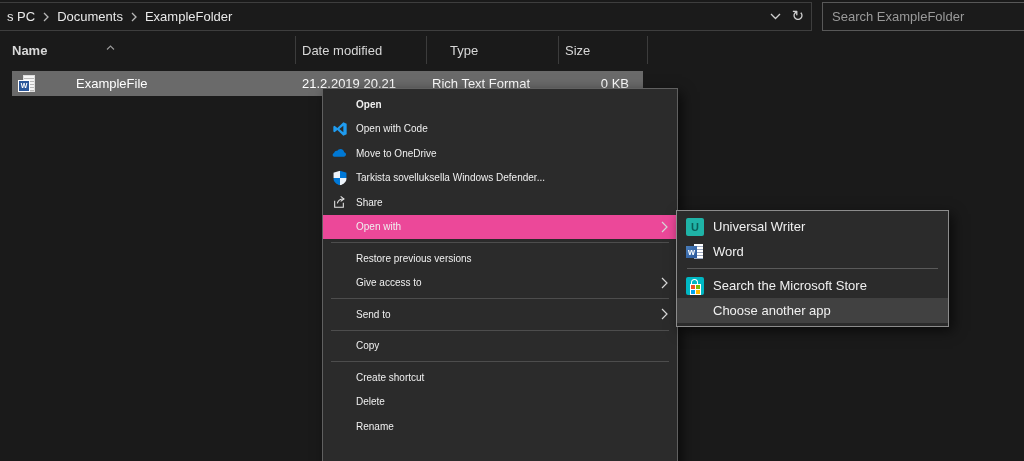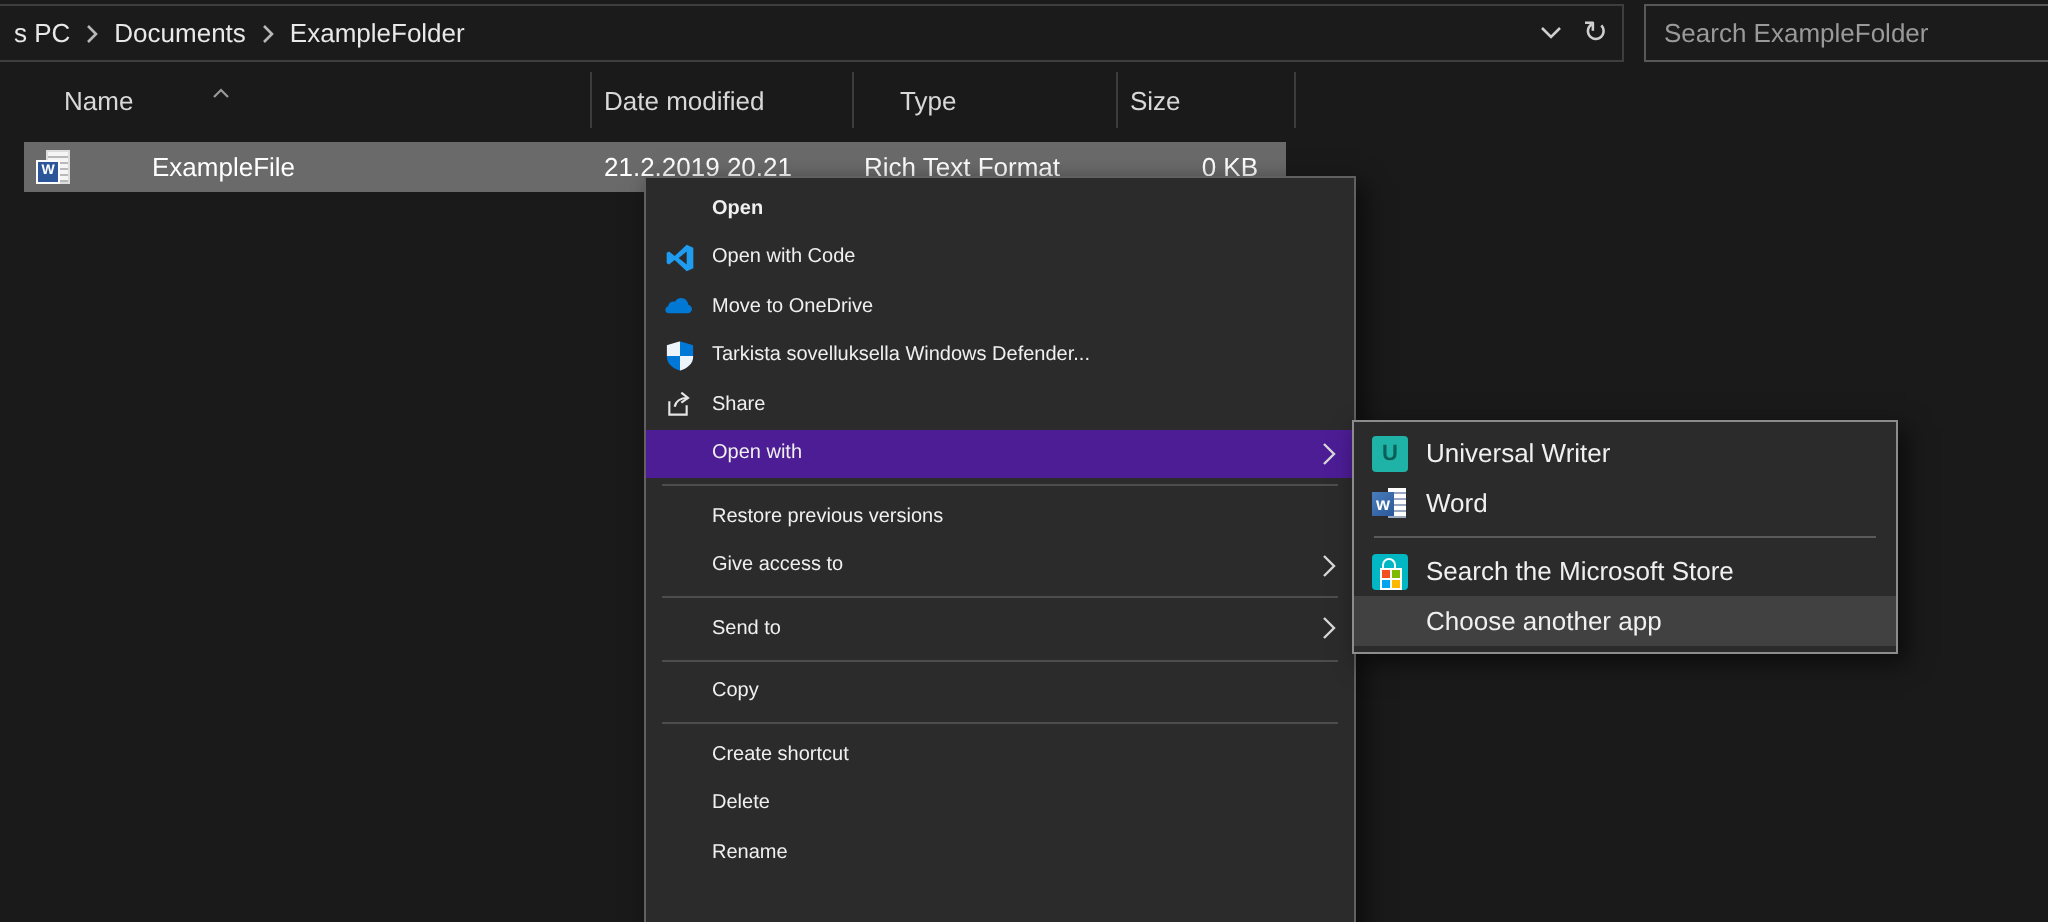--- a/index.html
+++ b/index.html
@@ -38,21 +38,21 @@
     border:1px solid #fff;color:#fff;font-size:7px;font-weight:bold;line-height:10px;
     text-align:center;box-sizing:content-box;}
 
   
   #context-menu{position:absolute;left:322px;top:88px;width:356px;height:400px;z-index:10;
     box-sizing:border-box;background:#2b2b2b;border:1px solid #606060;padding-top:3px;
     box-shadow:4px 4px 12px rgba(0,0,0,.6);}
   .menu-item{position:relative;height:24.5px;display:flex;align-items:center;
     padding-left:33px;font-size:10px;color:#f0f0f0;cursor:default;white-space:nowrap;}
   .menu-item.bold{font-weight:bold;}
-  .menu-item.hl{background:#4c1d95;}
+  .menu-item.hl{background:#ec4899;}
   .mi-icon{position:absolute;left:8px;top:50%;transform:translateY(-50%);
     width:18px;height:18px;display:flex;align-items:center;justify-content:center;}
   .chev-r{position:absolute;right:9px;top:50%;transform:translateY(-50%);display:flex;}
   .menu-sep{height:1px;background:#4d4d4d;margin:3px 8px;}
 
   
   #submenu{position:absolute;left:676px;top:210px;width:273px;z-index:11;
     box-sizing:border-box;background:#2b2b2b;border:1px solid #8c8c8c;padding:3px 0;
     box-shadow:4px 4px 12px rgba(0,0,0,.6);}
   .sub-item{position:relative;height:25px;display:flex;align-items:center;
@@ -109,21 +109,21 @@
 
   <div id="searchbox">
     <input type="text" placeholder="Search ExampleFolder" style="">
   </div>
 
   <span class="sortchev">
     <svg width="9" height="5" viewBox="0 0 9 5">
         <path d="M1 4.5 4.5 1 8 4.5" stroke="#9a9a9a" stroke-width="1.1" fill="none"></path>
       </svg>
   </span>
-  <span class="colhdr" style="left:32px;">Name</span>
+  <span class="colhdr" style="left:12px;font-weight:bold;">Name</span>
   <span class="colhdr" style="left:302px;">Date modified</span>
   <span class="colhdr" style="left:432px;margin-left:18px;">Type</span>
   <span class="colhdr" style="left:565px;">Size</span>
   <div class="colsep" style="left:295px;"></div>
   <div class="colsep" style="left:426px;"></div>
   <div class="colsep" style="left:558px;"></div>
   <div class="colsep" style="left:647px;"></div>
 
   <div id="filerow">
     <span class="doc-icon">

